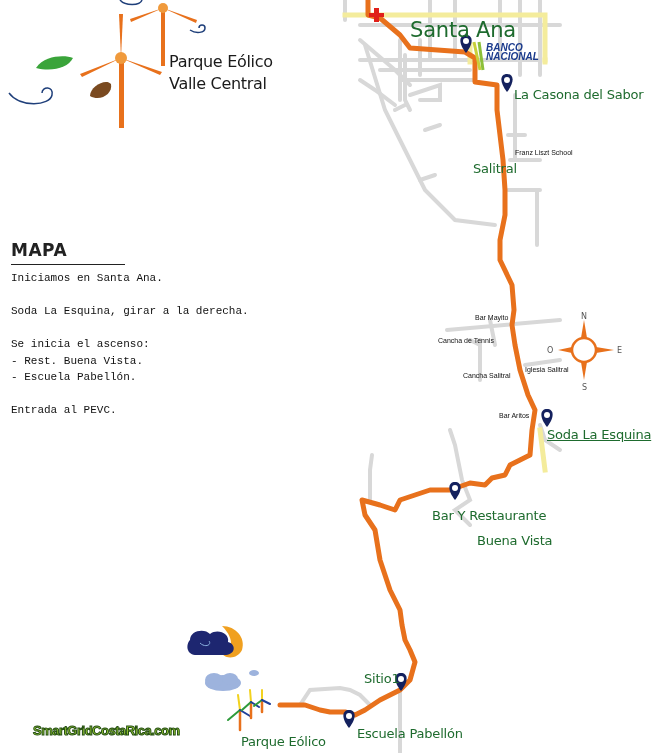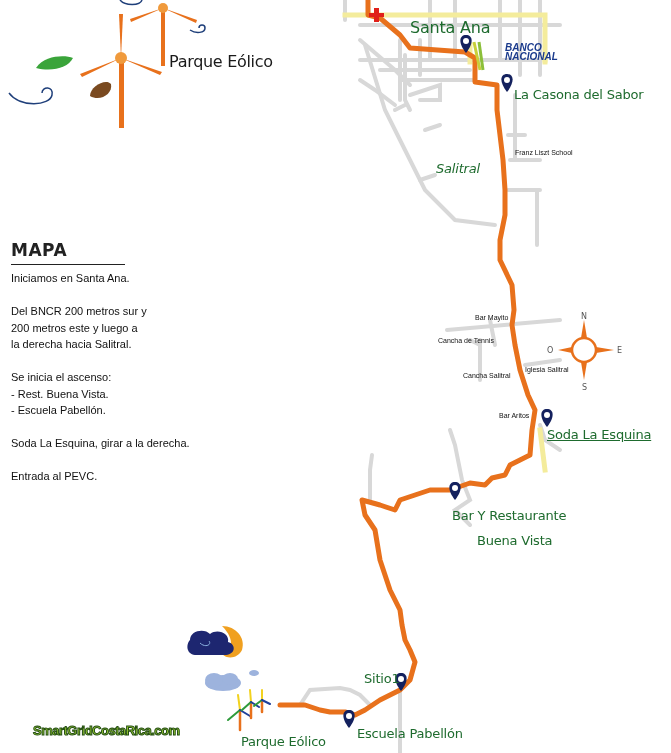--- a/index.html
+++ b/index.html
@@ -2,24 +2,24 @@
 <html><head>
 <meta charset="utf-8">
 <style>
   html, body { margin:0; padding:0; background:#ffffff; }
   body { width:671px; height:753px; position:relative; overflow:hidden; font-family:"DejaVu Sans", sans-serif; }
   #map-svg { position:absolute; left:0; top:0; width:671px; height:753px; }
   .abs { position:absolute; }
   .logo-title { left:169px; top:51px; font-size:16px; line-height:22px; color:#1a1a1a; font-family:"DejaVu Sans", sans-serif; letter-spacing:-0.3px; }
   .mapa-heading { left:11px; top:240px; font-size:17px; color:#222; letter-spacing:0.5px; font-weight:bold; }
   .mapa-rule { left:11px; top:264px; width:114px; height:1px; background:#222; }
-  .instructions { left:11px; top:270px; font-size:11px; line-height:16.5px; color:#111; font-family:Liberation Sans, sans-serif; }
+  .instructions { left:11px; top:270px; font-size:11px; line-height:16.5px; color:#111; font-family:Liberation Mono, monospace; }
   .instructions p { margin:0 0 16.5px 0; }
   .place { color:#1e6b2e; font-family:"DejaVu Sans", sans-serif; font-size:13px; white-space:nowrap; letter-spacing:-0.2px; }
-  .place-big { font-size:16px; }
+  .place-big { font-size:21px; }
   .poi { font-family:"Liberation Sans", sans-serif; font-size:7px; color:#111; white-space:nowrap; }
   .compass-letter { font-family:"DejaVu Sans", sans-serif; font-size:8px; color:#555; }
   .brand { left:33px; top:723px; font-family:"Liberation Sans", sans-serif; font-weight:bold; font-size:13px; color:#9acd32; -webkit-text-stroke:1px #234d12; letter-spacing:-0.5px;text-align:center; }
   .bank { font-family:"Liberation Sans", sans-serif; font-weight:900; font-size:10px; line-height:9px; color:#1a3a8c; font-style:italic; }
 </style>
 </head>
 <body>
 
 <svg id="map-svg" viewBox="0 0 671 753" xmlns="http://www.w3.org/2000/svg">
 
@@ -160,49 +160,45 @@
     <path d="M251 702 L259 707" stroke="#1f3f9a" stroke-width="2"></path>
     <path d="M262 712 L262 700" stroke="#e8711c" stroke-width="2.5"></path>
     <path d="M262 700 L262 690" stroke="#f2d21f" stroke-width="2"></path>
     <path d="M262 700 L254 706" stroke="#2e9a3a" stroke-width="2"></path>
     <path d="M262 700 L270 704" stroke="#1f3f9a" stroke-width="2"></path>
   </g>
 </svg>
 
 <div class="abs logo-title">
   <div>Parque Eólico</div>
+  <div>Valle Central</div>
 </div>
 
 <div class="abs mapa-heading">MAPA</div>
 <div class="abs mapa-rule"></div>
 <div class="abs instructions">
   <p><span>Iniciamos en Santa Ana.</span></p>
-  <p>
-    <span>Del BNCR 200 metros sur y</span><br>
-    <span>200 metros este y luego a</span><br>
-    <span>la derecha hacia Salitral.</span>
-  </p>
+  <p><span>Soda La Esquina, girar a la derecha.</span></p>
   <p>
     <span>Se inicia el ascenso:</span><br>
     <span>- Rest. Buena Vista.</span><br>
     <span>- Escuela Pabellón.</span>
   </p>
-  <p><span>Soda La Esquina, girar a la derecha.</span></p>
   <p><span>Entrada al PEVC.</span></p>
 </div>
 
 <div class="abs place place-big" style="left:410px;top:18px;">Santa Ana</div>
-<div class="abs bank" style="left:486px;top:43px;margin-left:19px;">
+<div class="abs bank" style="left:486px;top:43px;">
   <div>BANCO</div>
   <div>NACIONAL</div>
 </div>
 <div class="abs place" style="left:514px;top:87px;">La Casona del Sabor</div>
-<div class="abs place" style="left:436px;top:161px;font-style:italic;">Salitral</div>
+<div class="abs place" style="left:473px;top:161px;">Salitral</div>
 <div class="abs place" style="left:547px;top:427px;text-decoration:underline;">Soda La Esquina</div>
-<div class="abs place" style="left:432px;top:508px;margin-left:20px;">Bar Y Restaurante</div>
+<div class="abs place" style="left:432px;top:508px;">Bar Y Restaurante</div>
 <div class="abs place" style="left:477px;top:533px;">Buena Vista</div>
 <div class="abs place" style="left:364px;top:671px;">Sitio1</div>
 <div class="abs place" style="left:357px;top:726px;">Escuela Pabellón</div>
 <div class="abs place" style="left:241px;top:734px;">Parque Eólico</div>
 
 <div class="abs poi" style="left:515px;top:149px;">Franz Liszt School</div>
 <div class="abs poi" style="left:475px;top:314px;">Bar Mayito</div>
 <div class="abs poi" style="left:438px;top:337px;">Cancha de Tennis</div>
 <div class="abs poi" style="left:525px;top:366px;">Iglesia Salitral</div>
 <div class="abs poi" style="left:463px;top:372px;">Cancha Salitral</div>

